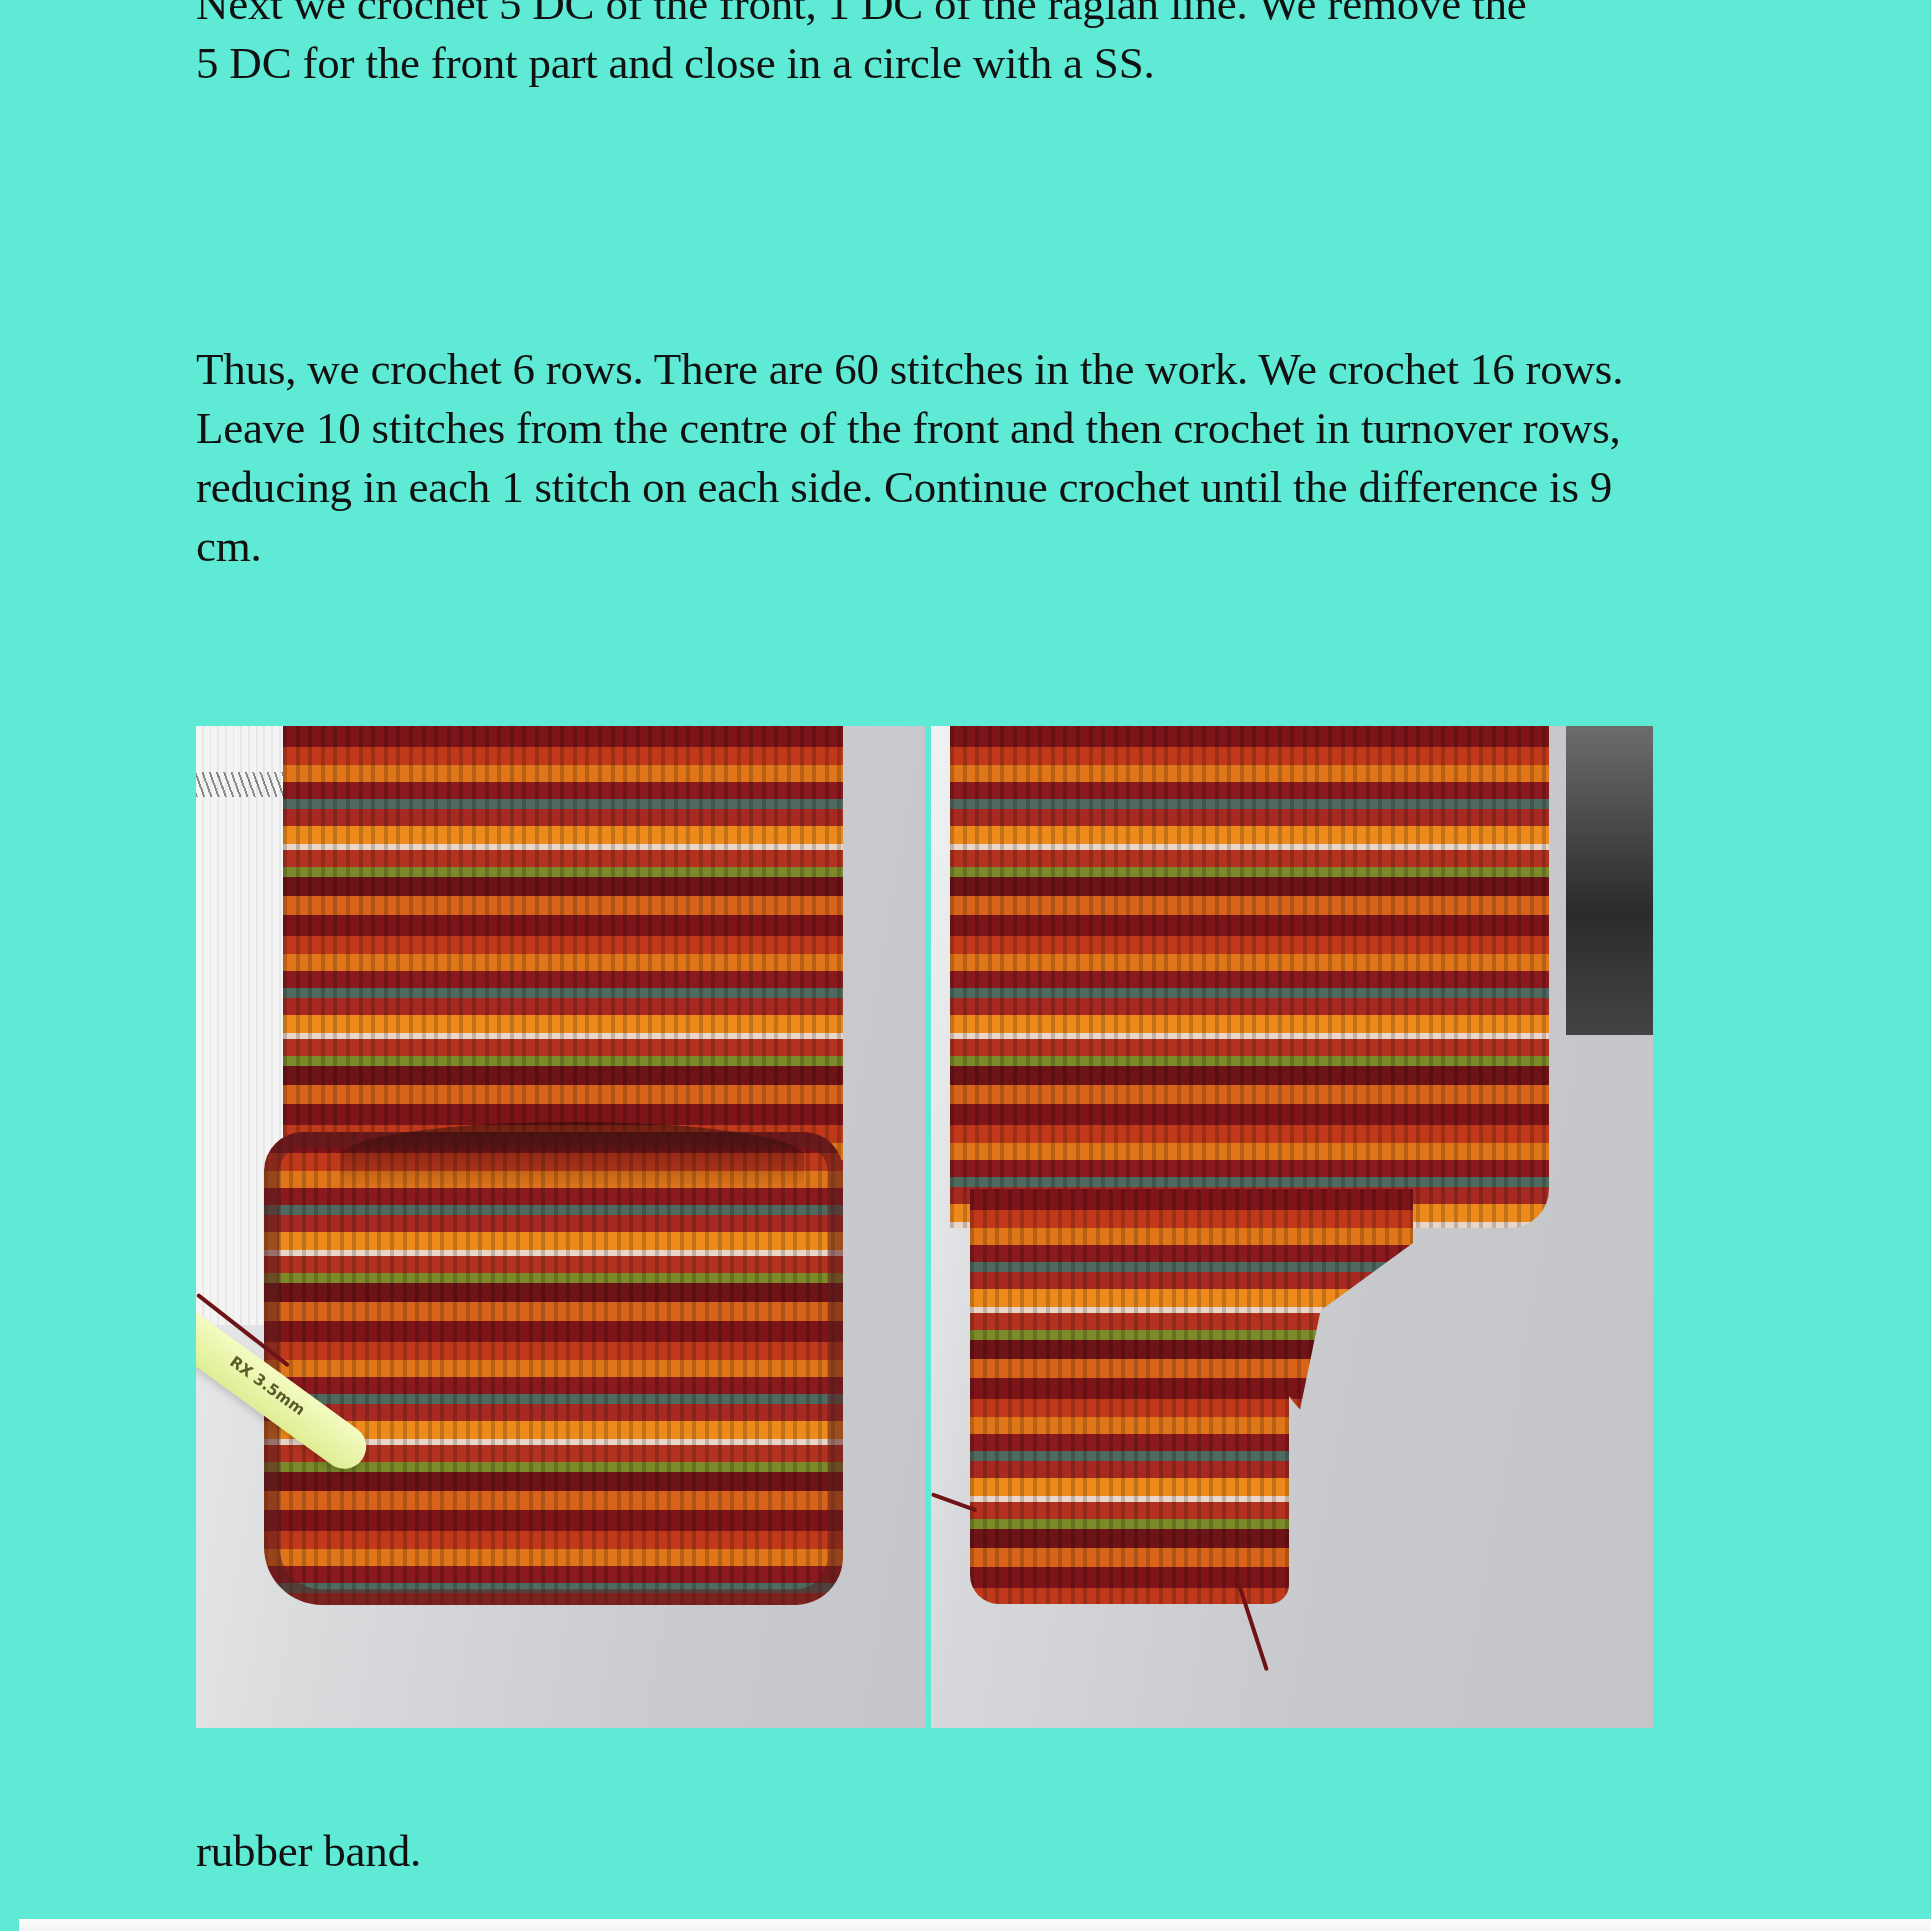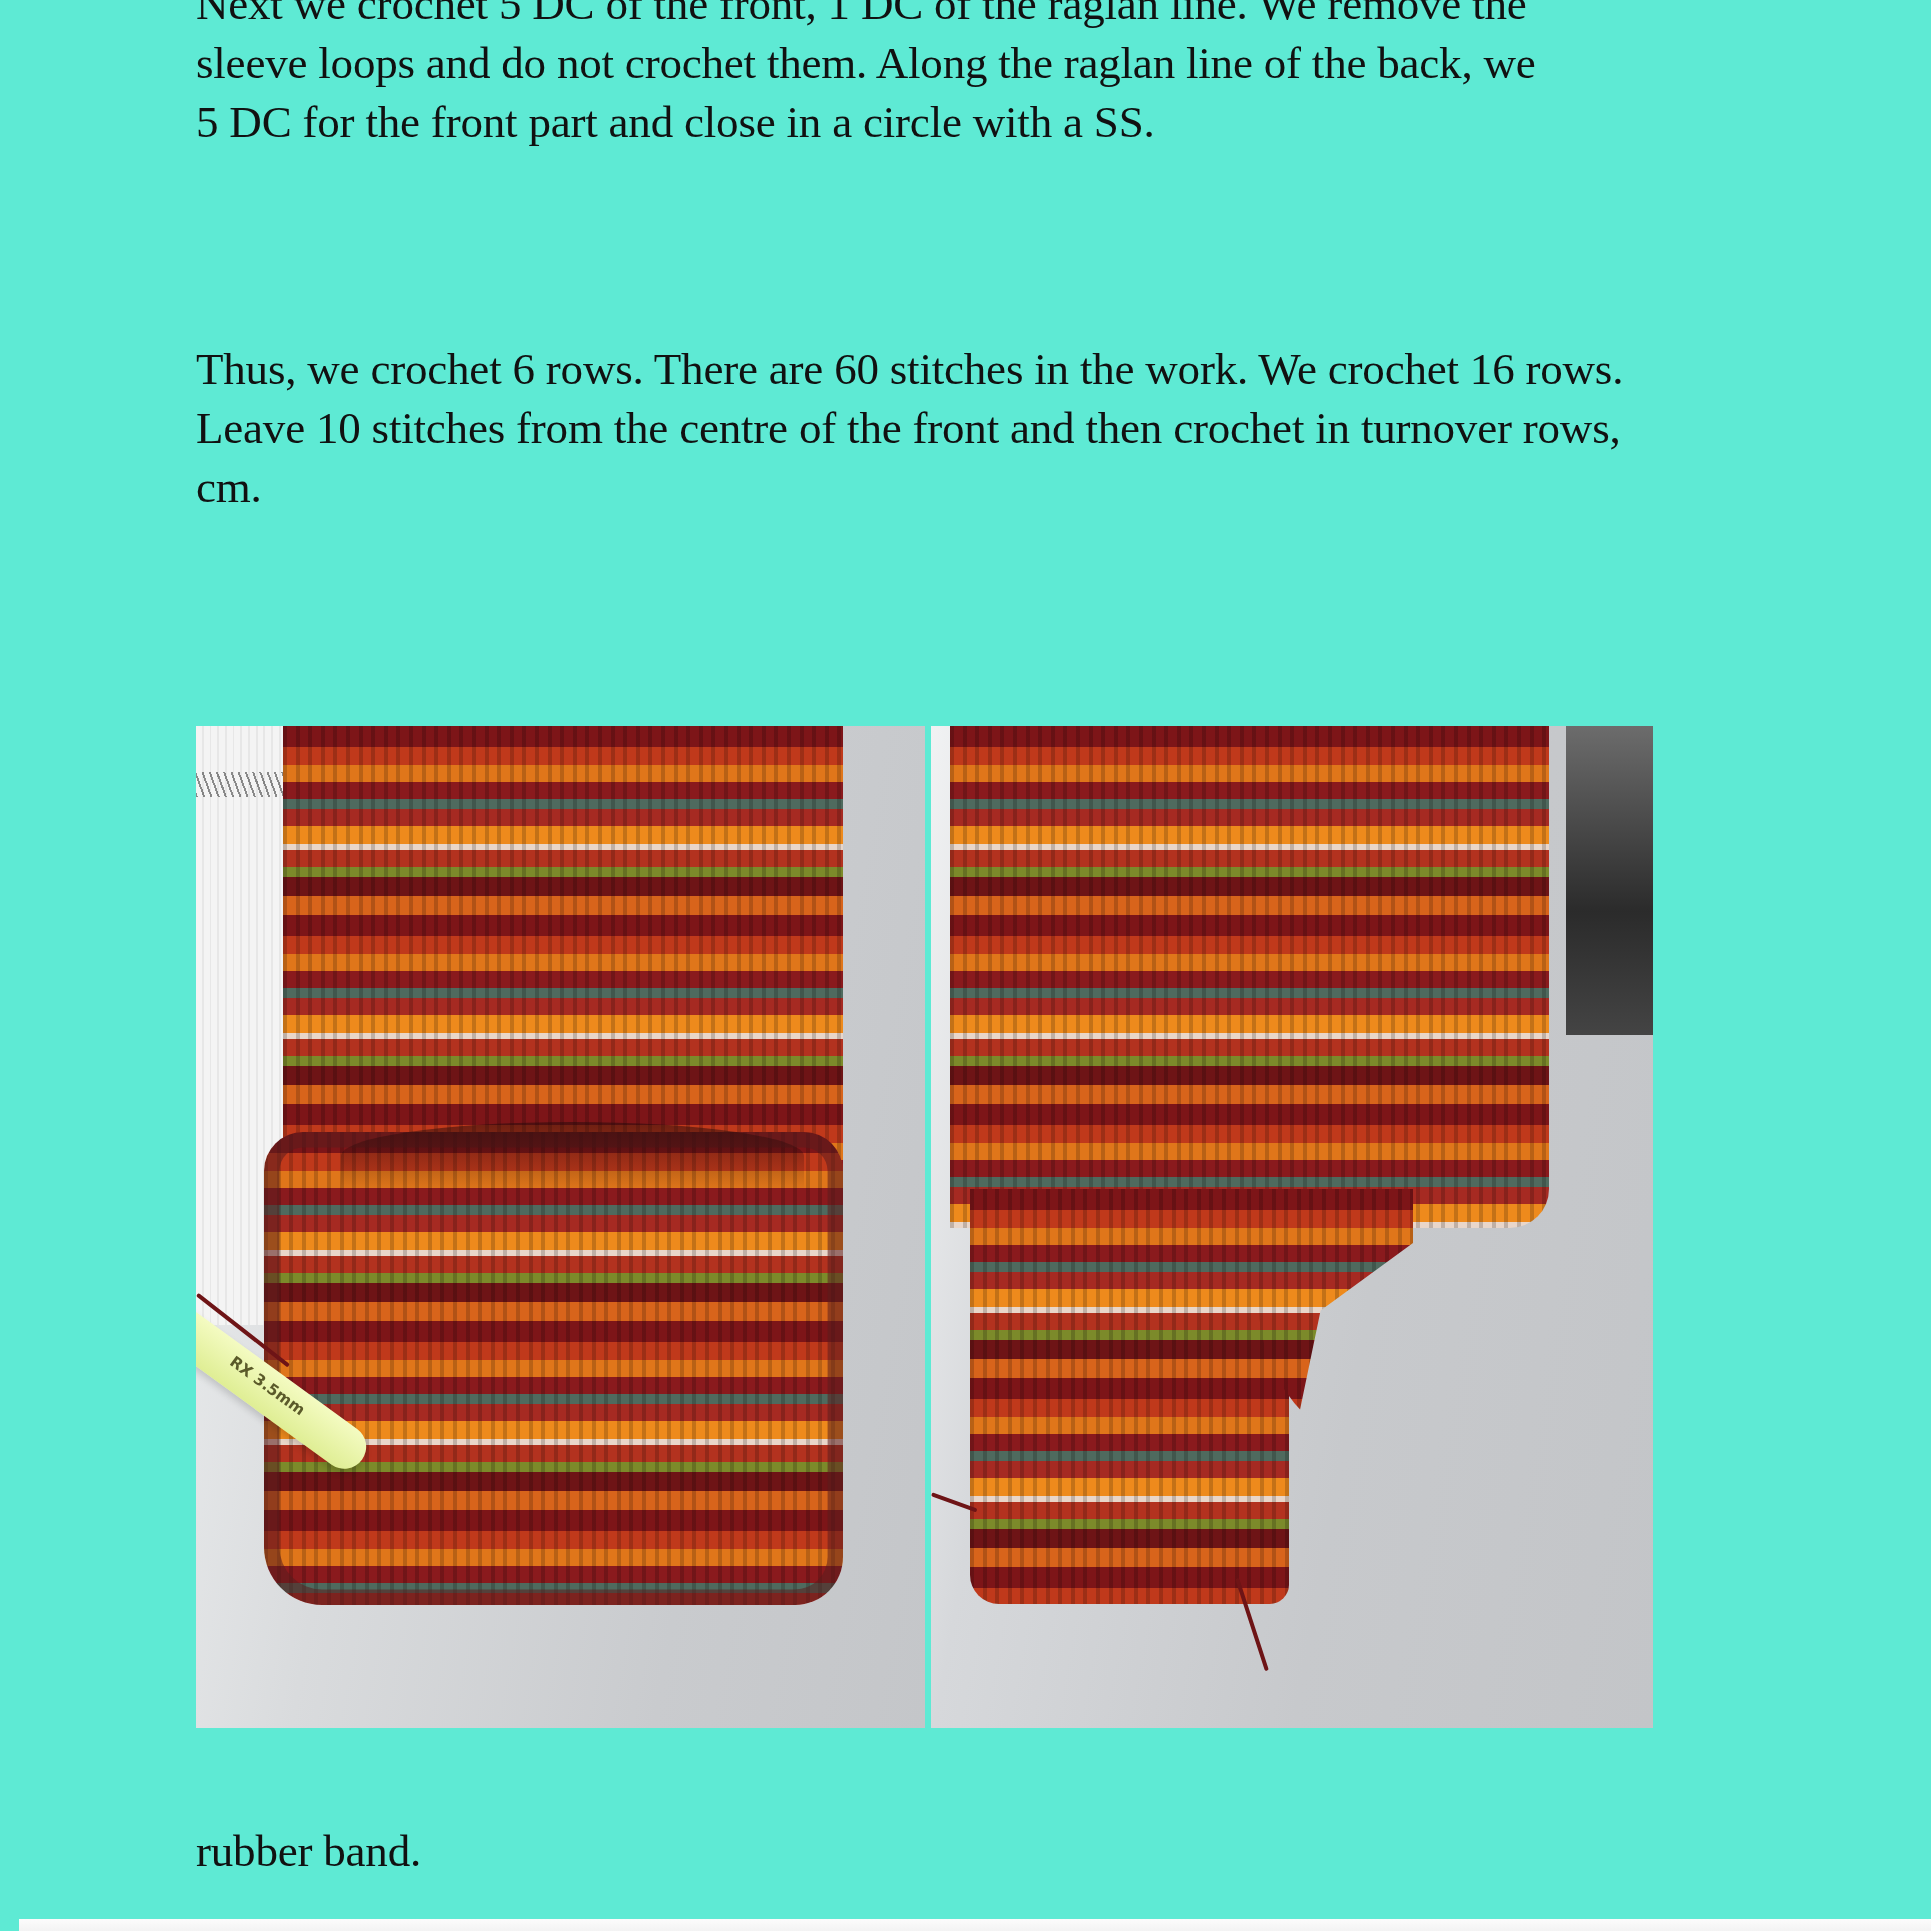--- a/index.html
+++ b/index.html
@@ -135,27 +135,27 @@
       background: linear-gradient(180deg, #fcfcfc, #f3f3f3);
     }
   </style>
 </head>
 <body>
 
 <div class="page">
 
   <p class="para" id="p1">
     <span class="line">Next we crochet 5 DC of the front, 1 DC of the raglan line. We remove the</span>
-    <span class="line">sleeve loops and do not crochet them. Along the raglan line of the back, we</span>
     <span class="line">5 DC for the front part and close in a circle with a SS.</span>
   </p>
 
   <p class="para" id="p2">
     <span class="line">Thus, we crochet 6 rows. There are 60 stitches in the work. We crochet 16 rows.</span>
     <span class="line">Leave 10 stitches from the centre of the front and then crochet in turnover rows,</span>
+    <span class="line">reducing in each 1 stitch on each side. Continue crochet until the difference is 9</span>
     <span class="line">cm.</span>
   </p>
 
   <div class="photo" id="photo-left" title="Crocheted multicolour dog sweater, view of underside with leg opening; crochet hook beside it">
     <div class="bg-left">
       <div class="paper"></div>
       <div class="scribble"></div>
     </div>
     <div class="yarn" id="yarn-left-top"></div>
     <div class="yarn" id="yarn-left-body"></div>

